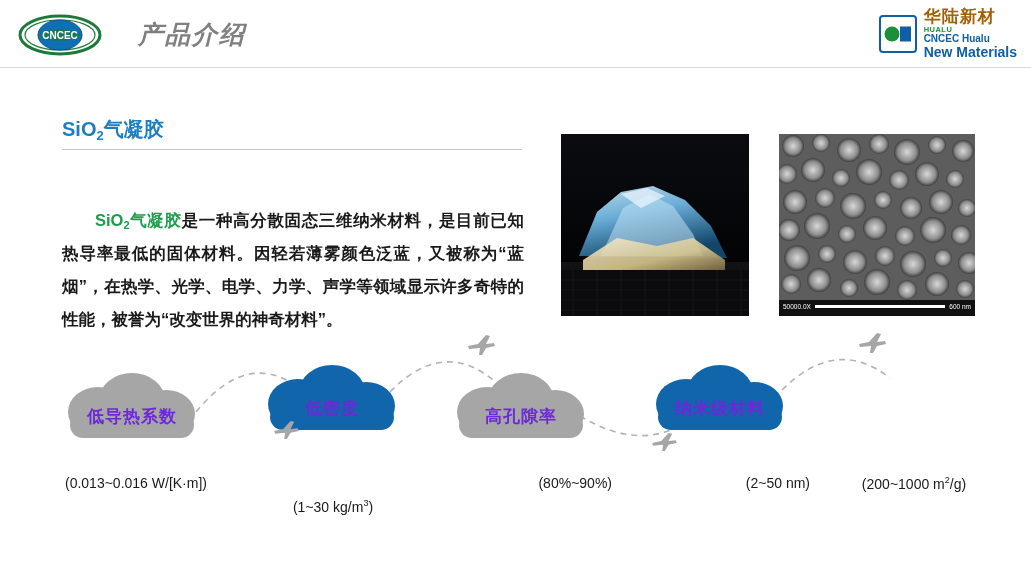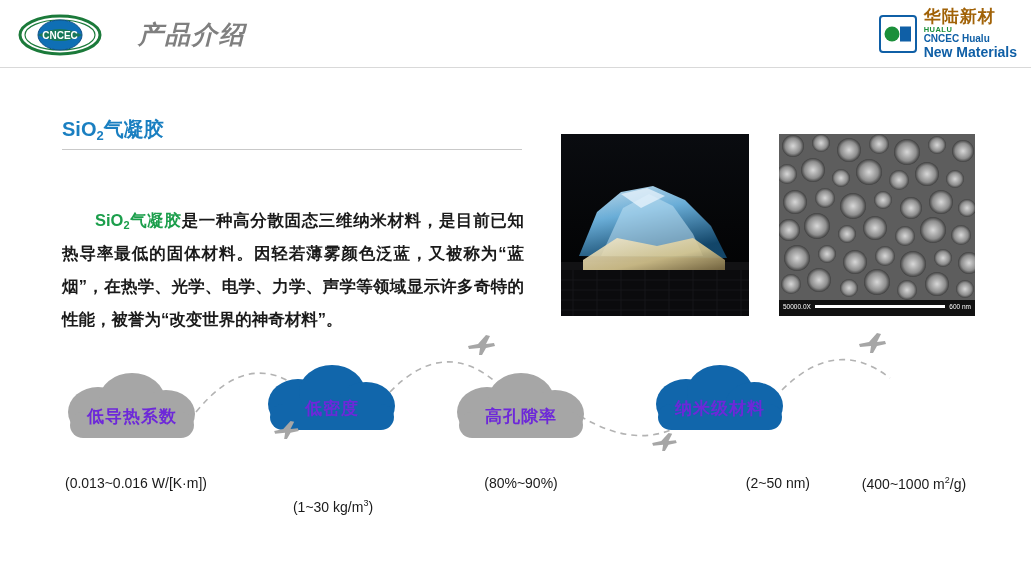--- a/index.html
+++ b/index.html
@@ -452,17 +452,17 @@
     <svg width="30" height="22" viewBox="0 0 30 22" fill="#a6a6a6">
       <path d="M2 12 L12 10 L20 1 L24 2 L20 10 L28 9 L29 12 L20 14 L16 21 L13 21 L14 14 L3 15 Z"></path>
     </svg>
   </div>
 </div>
 
 <div class="caption" style="left:42px; width:188px;">(0.013~0.016 W/[K·m])</div>
 
 <div class="caption" style="left:242px; width:182px;margin-top:23px;"><span>(1~30 kg/m</span><sup>3</sup><span>)</span></div>
 
-<div class="caption" style="left:430px; width:182px;">(80%~90%)</div>
+<div class="caption" style="left:430px; width:182px;text-align:right;">(80%~90%)</div>
 
 <div class="caption" style="left:630px; width:180px;text-align:right;">(2~50 nm)</div>
 
-<div class="caption" style="left:818px; width:192px;"><span>(400~1000 m</span><sup>2</sup><span>/g)</span></div>
+<div class="caption" style="left:818px; width:192px;"><span>(200~1000 m</span><sup>2</sup><span>/g)</span></div>
 
 </body></html>

